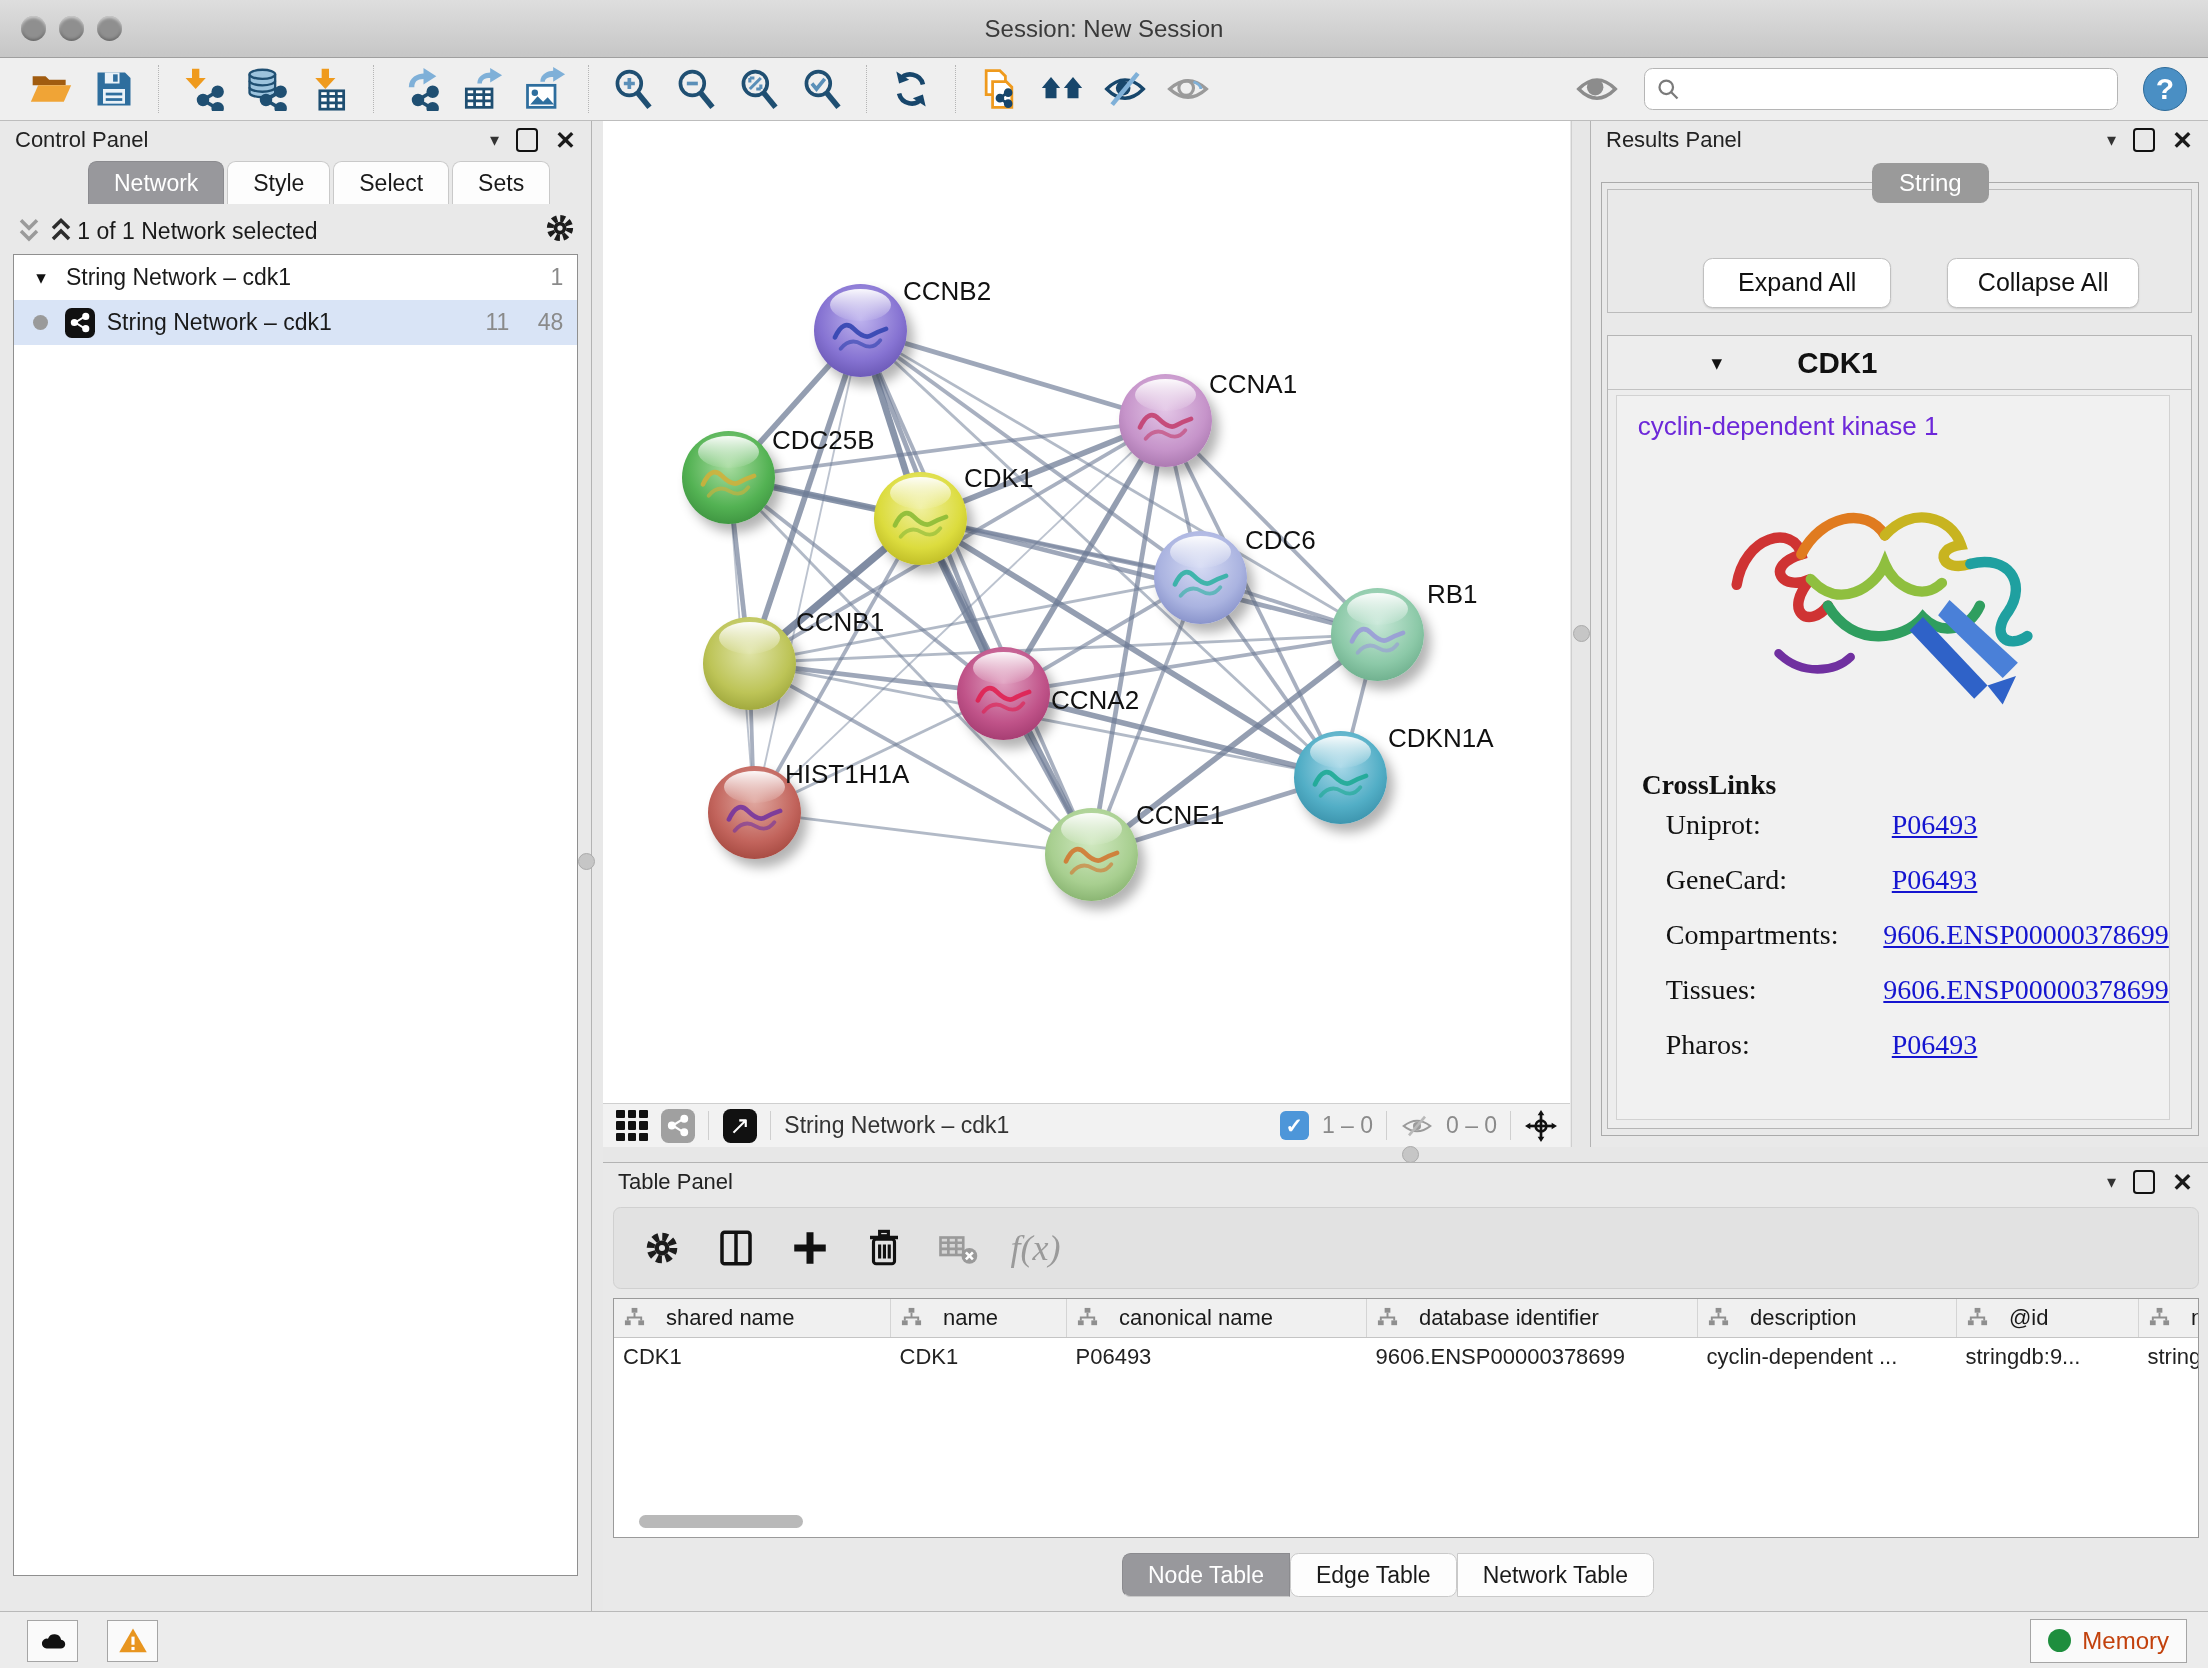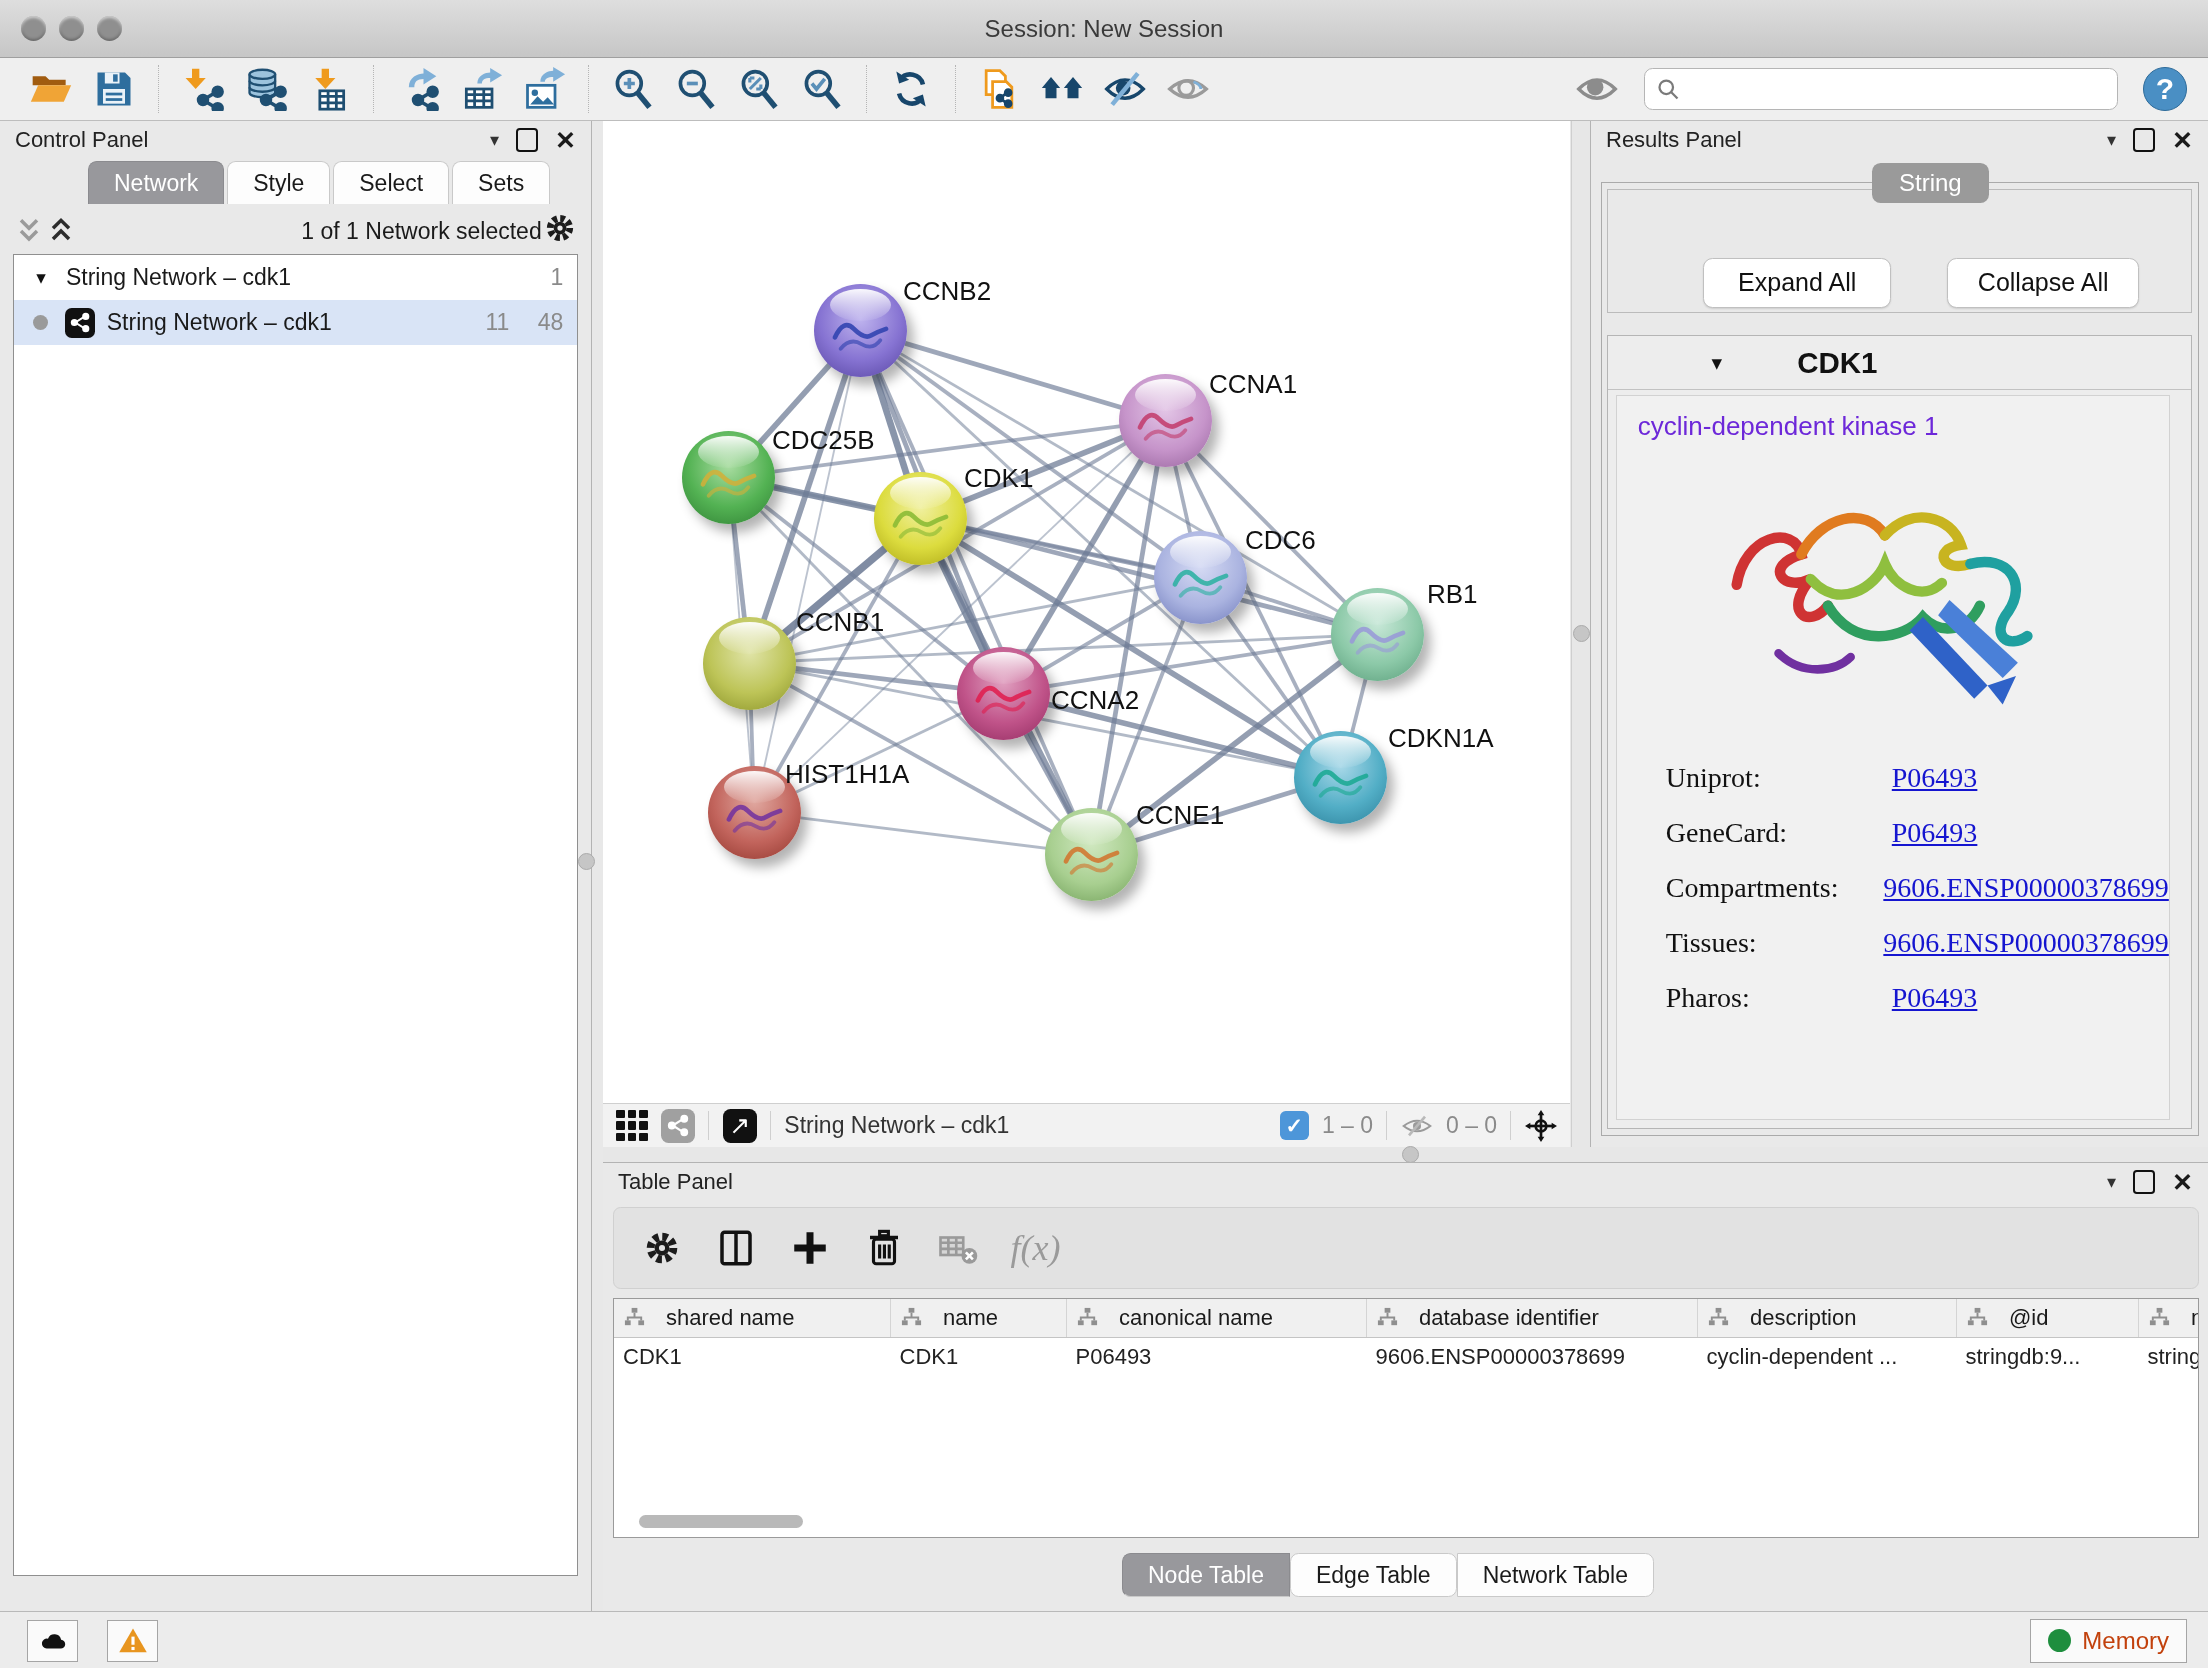--- a/index.html
+++ b/index.html
@@ -39,21 +39,21 @@
 
   
   .cpanel{position:absolute;left:0;top:121px;width:592px;height:1491px;background:#e9e9e9;
     border-right:1px solid #b3b3b3;box-sizing:border-box}
   #cp-tabs{position:absolute;left:88px;top:40px;display:flex}
   .tab{height:42px;padding:0 25px;display:flex;align-items:center;font-size:23px;background:#fdfdfd;
     border:1px solid #c9c9c9;border-bottom:none;border-radius:8.6px 8.6px 0 0;margin-right:2.9px;color:#1a1a1a}
   .tab.sel{background:#98989c;color:#fff;border-color:#8b8b8f}
   .tree-head{position:absolute;left:13.3px;right:13.3px;top:88px;height:44px;display:flex;align-items:center;font-size:23px}
   .tree-head svg{width:32px;height:32px}
-  .tree-head .tht{flex:1;text-align:right;color:#1a1a1a}
+  .tree-head .tht{flex:1;text-align:left;color:#1a1a1a}
   .gearbtn svg{width:36px;height:36px}
   .tree{position:absolute;left:13.3px;right:13.3px;top:133px;bottom:36px;background:#fff;border:1px solid #8f8f8f}
   .trow{height:45px;display:flex;align-items:center;font-size:23px;color:#1a1a1a;padding:0 13.3px;gap:11.4px}
   .trow.sel{background:#d9e4f6}
   .trow .cnt{color:#8a8a8a;margin-left:17px}
   .trow .lbl{flex:1}
   .tri{font-size:19px;color:#111;width:27px;text-align:center}
   .dot{width:15px;height:15px;border-radius:50%;background:#9a9a9a;margin:0 5.7px}
   .badge{width:30px;height:30px;border-radius:6.7px;background:#111;display:flex;align-items:center;justify-content:center}
   .badge svg{width:21px;height:21px}
@@ -602,20 +602,21 @@
           <path d="M52 46 C62 26 86 20 96 36" stroke="#e07b1f" stroke-width="5.5"></path>
           <path d="M96 36 C110 20 131 26 136 41 C121 43 126 56 141 51" stroke="#c8b420" stroke-width="5.5"></path>
           <path d="M57 59 C72 76 91 63 96 51 C101 63 116 71 126 61" stroke="#8fbf3f" stroke-width="5.5"></path>
           <path d="M66 73 C80 96 106 91 116 79 C126 89 140 86 146 73" stroke="#2f9e5f" stroke-width="5.5"></path>
           <path d="M141 51 C161 46 171 61 161 76 C151 89 161 96 171 89" stroke="#1fa0a0" stroke-width="5.5"></path>
           <path d="M116 79 L150 115 L143 122 L109 86 z" fill="#2f62c8" stroke="none"></path>
           <path d="M130 70 L166 103 L158 111 L124 78 z" fill="#4a80d8" stroke="none"></path>
           <path d="M150 115 l15 -5 -7 15 z" fill="#2f62c8" stroke="none"></path>
           <path d="M40 98 C52 110 70 108 78 100" stroke="#7030a0" stroke-width="4.5"></path>
         </svg>
+        <div class="xl-title">CrossLinks</div>
         <div id="xl-rows">
             <div class="xl-row">
               <span class="xl-lab">Uniprot:</span>
               <a href="#">P06493</a>
             </div>
             <div class="xl-row">
               <span class="xl-lab">GeneCard:</span>
               <a href="#">P06493</a>
             </div>
             <div class="xl-row">

